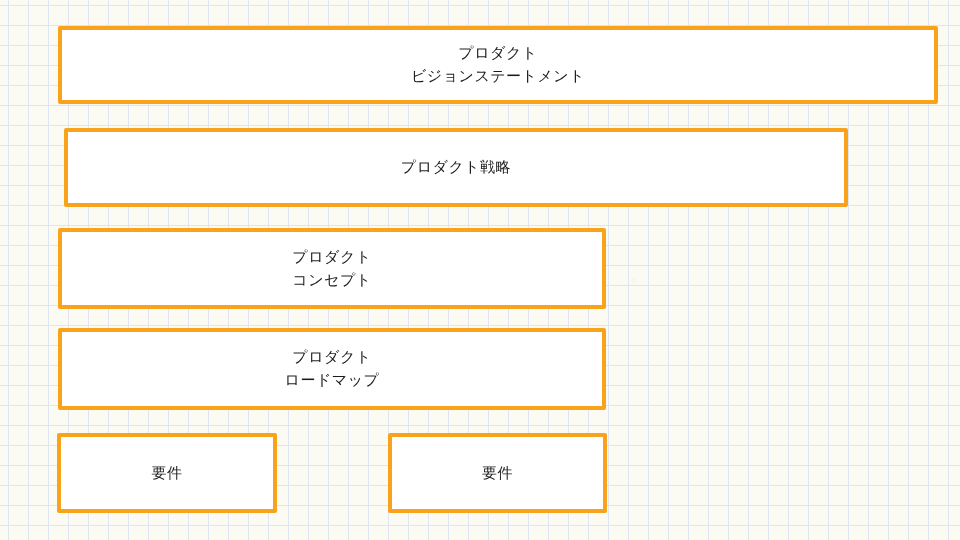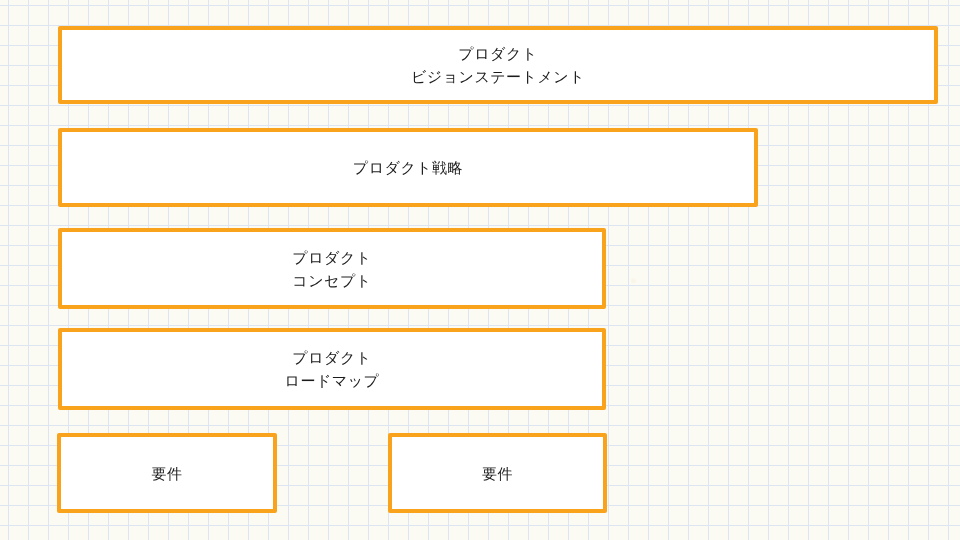--- a/index.html
+++ b/index.html
@@ -16,20 +16,21 @@
   .canvas {
     position: relative;
     width: 960px;
     height: 540px;
     background-color: #fbfaf3;
     background-image:
       linear-gradient(to right, #dee5f2 1px, transparent 1px),
       linear-gradient(to bottom, #dee5f2 1px, transparent 1px);
     background-size: 20px 20px;
     background-position: 8px 5px;
+    font-family: Liberation Serif, serif;
   }
   
   .canvas::before {
     content: "";
     position: absolute;
     inset: 0;
     pointer-events: none;
     background:
       radial-gradient(circle at 12% 30%, rgba(244,226,178,0.25) 0 2px, transparent 3px),
       radial-gradient(circle at 48% 72%, rgba(244,226,178,0.22) 0 2px, transparent 3px),
@@ -49,21 +50,21 @@
   .box .label {
     font-size: 15px;
     line-height: 23px;
     color: #1b1b1b;
     text-align: center;
     white-space: pre-line;
     letter-spacing: 0.5px;
   }
   
   .box-vision    { left: 58px;  top: 26px;  width: 880px; height: 78px; }
-  .box-strategy  { left: 58px;  top: 128px; width: 700px; height: 79px; }
+  .box-strategy  { left: 64px;  top: 128px; width: 784px; height: 79px; }
   .box-concept   { left: 58px;  top: 228px; width: 548px; height: 81px; }
   .box-roadmap   { left: 58px;  top: 328px; width: 548px; height: 82px; }
   .box-req-left  { left: 57px;  top: 433px; width: 220px; height: 80px; }
   .box-req-right { left: 388px; top: 433px; width: 219px; height: 80px; }
 </style>
 </head>
 <body>
 
 <div class="canvas">
 

